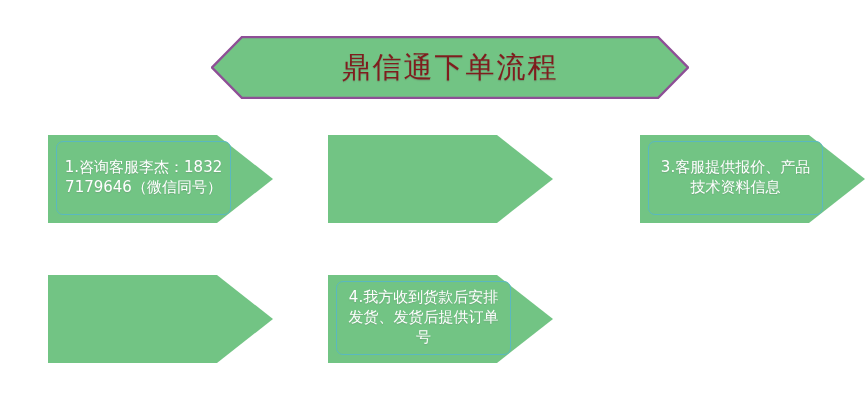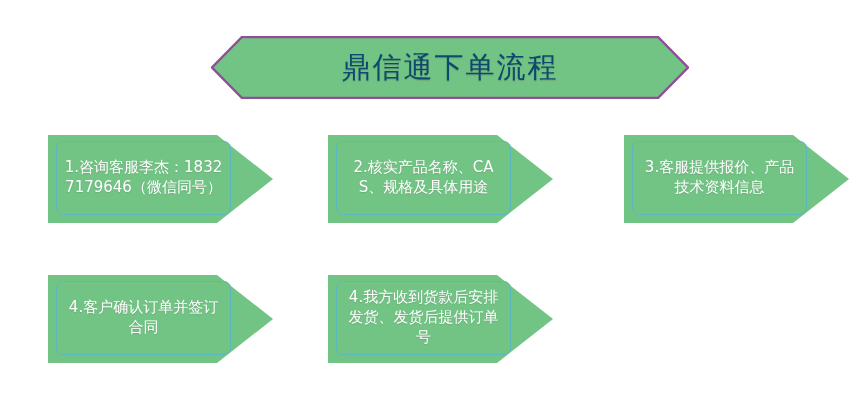--- a/index.html
+++ b/index.html
@@ -16,21 +16,21 @@
   .banner{
     position:absolute;
     left:211px; top:36px;
     width:478px; height:63px;
   }
   .banner svg{display:block;width:100%;height:100%;}
   .banner-label{
     position:absolute;
     left:0; top:0; width:100%; height:100%;
     display:flex;align-items:center;justify-content:center;
-    color:#0c4a6e;
+    color:#7f1d1d;
     font-size:29px;
     letter-spacing:2px;
     font-weight:400;
     text-shadow:0 1px 1px rgba(90,90,90,.35);
     white-space:nowrap;
     pointer-events:none;
   }
 
   
   .step{
@@ -66,21 +66,21 @@
     text-align:center;
     word-break:break-all;
     text-shadow:0 1px 1px rgba(110,110,110,.3);
   }
 
   
   .r1{top:135px;}
   .r2{top:275px;}
   .c1{left:48px;}
   .c2{left:328px;}
-  .c3{left:624px;}
+  .c3{left:640px;}
 </style>
 </head>
 <body>
 
 <div id="canvas">
 
   <div class="banner">
     <svg viewBox="0 0 478 63" preserveAspectRatio="none">
       <polygon points="31,1 447,1 477,31.5 447,62 31,62 1,31.5" fill="#72c484" stroke="#8e4f96" stroke-width="2.4" stroke-linejoin="miter"></polygon>
     </svg>
@@ -93,41 +93,35 @@
     </svg>
     <div class="inner">
       <span class="txt">1.咨询客服李杰：18327179646（微信同号）</span>
     </div>
   </div>
 
   <div class="step r1 c2">
     <svg class="shape" viewBox="0 0 225 88" preserveAspectRatio="none">
       <polygon points="0,0 169,0 225,44 169,88 0,88" fill="#72c484"></polygon>
     </svg>
-    <div class="inner">
-      <span class="txt">2.核实产品名称、CAS、规格及具体用途</span>
-    </div>
   </div>
 
   <div class="step r1 c3">
     <svg class="shape" viewBox="0 0 225 88" preserveAspectRatio="none">
       <polygon points="0,0 169,0 225,44 169,88 0,88" fill="#72c484"></polygon>
     </svg>
     <div class="inner">
       <span class="txt">3.客服提供报价、产品技术资料信息</span>
     </div>
   </div>
 
   <div class="step r2 c1">
     <svg class="shape" viewBox="0 0 225 88" preserveAspectRatio="none">
       <polygon points="0,0 169,0 225,44 169,88 0,88" fill="#72c484"></polygon>
     </svg>
-    <div class="inner">
-      <span class="txt">4.客户确认订单并签订合同</span>
-    </div>
   </div>
 
   <div class="step r2 c2">
     <svg class="shape" viewBox="0 0 225 88" preserveAspectRatio="none">
       <polygon points="0,0 169,0 225,44 169,88 0,88" fill="#72c484"></polygon>
     </svg>
     <div class="inner">
       <span class="txt">4.我方收到货款后安排发货、发货后提供订单号</span>
     </div>
   </div>

